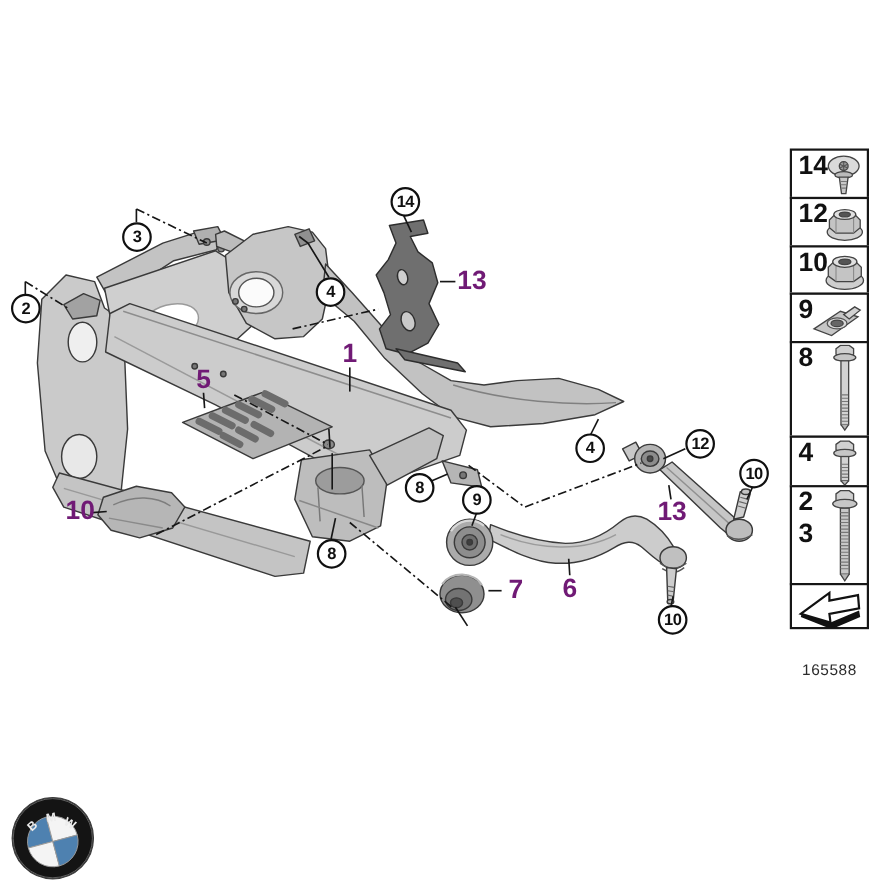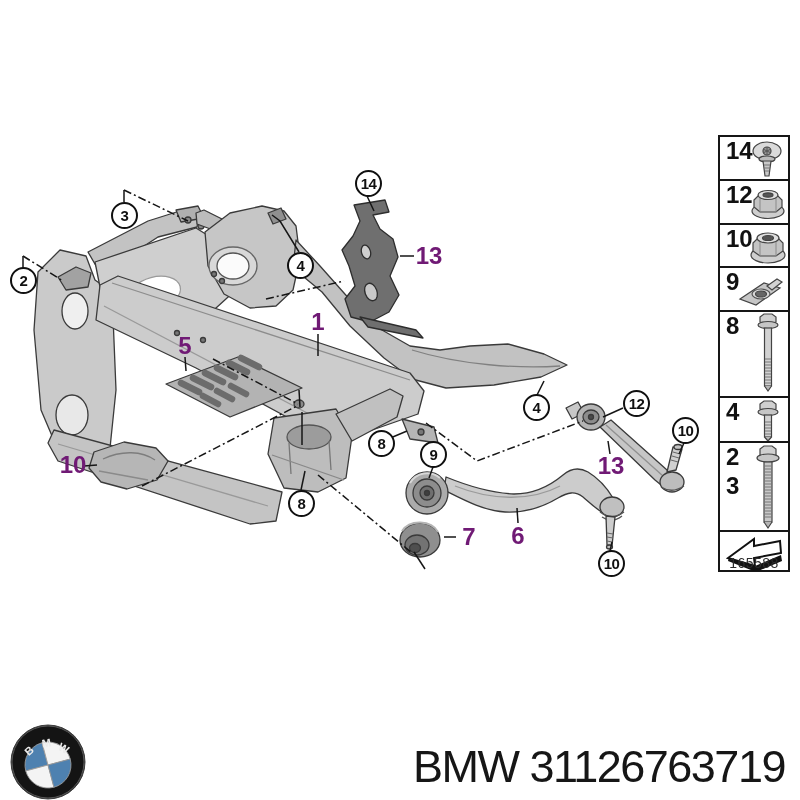--- a/index.html
+++ b/index.html
@@ -12,21 +12,21 @@
       font-weight:700;font-size:15px;color:#101010;line-height:1;letter-spacing:-0.5px;}
   
   .pl{position:absolute;transform:translate(-50%,-50%);font-weight:700;font-size:24px;
       color:#701a75;line-height:1;}
   
   #legend{position:absolute;left:718px;top:135px;width:72px;height:437px;}
   .cell{position:absolute;left:0;width:72px;box-sizing:border-box;border:2px solid #161616;background:#fff;}
   .cell .num{position:absolute;left:6px;top:2px;font-weight:700;font-size:24px;color:#111;line-height:1;}
   .cell .num2{position:absolute;left:6px;top:31px;font-weight:700;font-size:24px;color:#111;line-height:1;}
   .cell svg{position:absolute;}
-  #drawno{position:absolute;left:714px;top:555px;width:80px;text-align:center;
+  #drawno{position:absolute;left:714px;top:601px;width:80px;text-align:center;
           font-size:14px;color:#2b2b2b;letter-spacing:0.5px;}
   #caption{position:absolute;left:413px;top:741px;font-size:45px;letter-spacing:-1.5px;color:#161616;white-space:nowrap;}
   #logo{position:absolute;left:8px;top:722px;}
 </style>
 </head>
 <body>
 
 <div id="stage">
 
   <svg id="art" width="800" height="800" viewBox="0 0 800 800">
@@ -316,15 +316,14 @@
       <path d="M40,43 L17,43 A23,23 0 0 0 40,66 Z" fill="#f4f4f4"></path>
       <path d="M40,43 L40,66 A23,23 0 0 0 63,43 Z" fill="#4e81b0"></path>
     </g>
     <g fill="#ececec" font-family="Liberation Sans, sans-serif" font-size="11" font-weight="bold">
       <text x="18" y="33" transform="rotate(-42 21 30)">B</text>
       <text x="34" y="25" transform="rotate(-9 38 22)">M</text>
       <text x="50" y="30" transform="rotate(30 55 27)">W</text>
     </g>
   </svg>
 
-  <div id="caption">BMW 31126763719</div>
 
 </div>
 
 </body></html>

